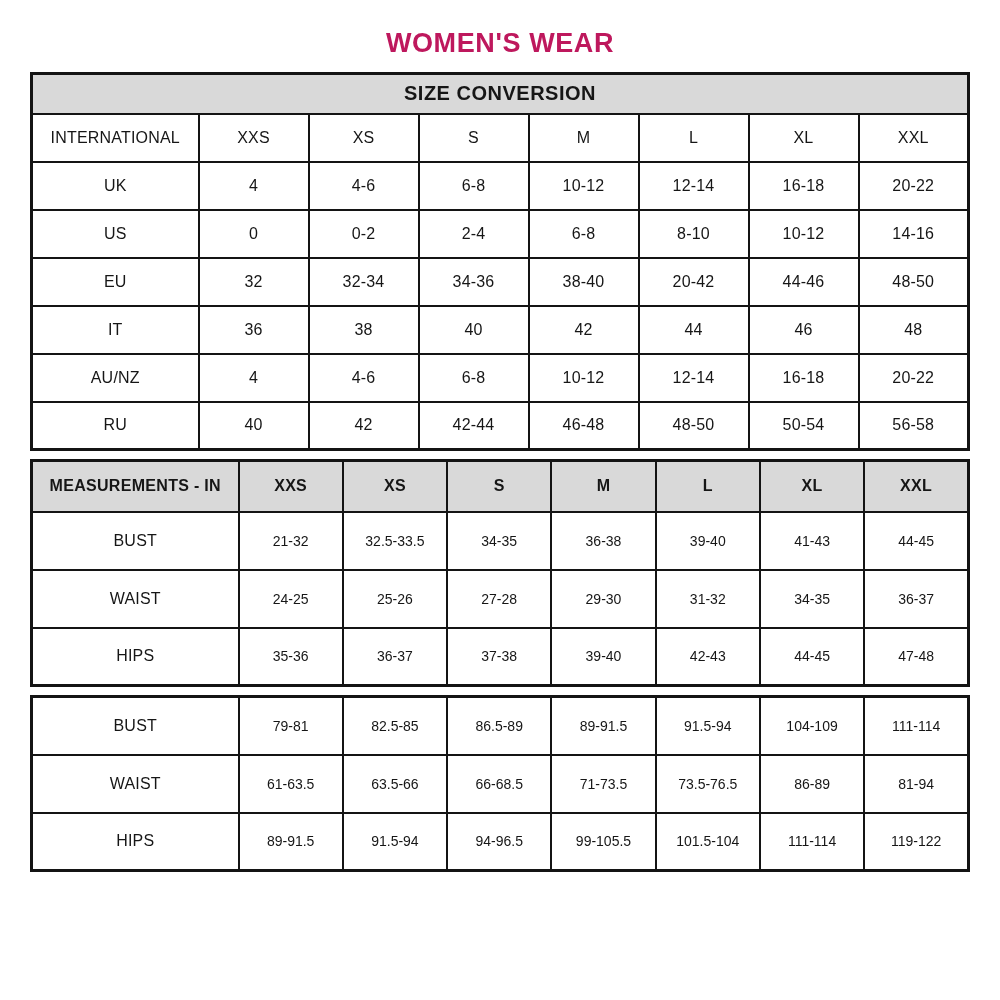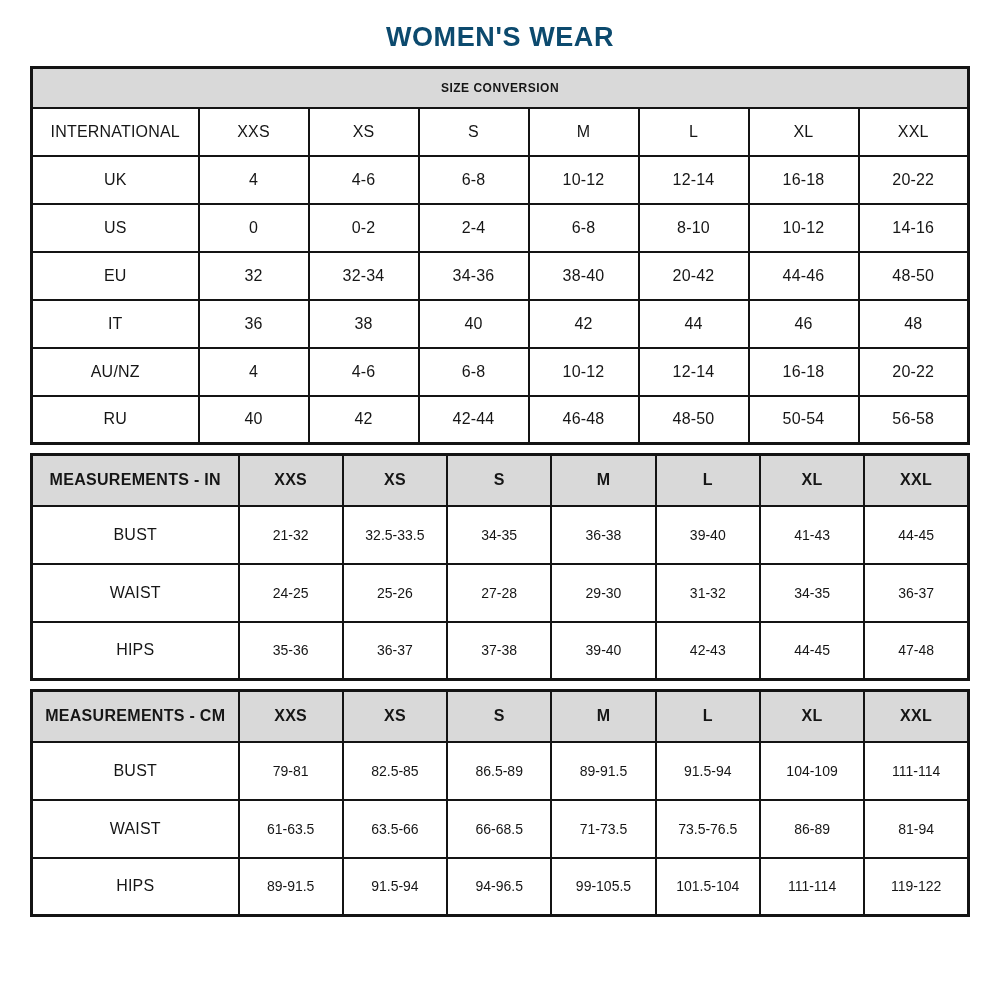--- a/index.html
+++ b/index.html
@@ -7,26 +7,26 @@
   body {
     width: 1000px;
     height: 1000px;
     background: #ffffff;
     font-family: "Liberation Sans", sans-serif;
     color: #161616;
   }
   .page { width: 1000px; height: 1000px; background: #ffffff; overflow: hidden; }
   .title {
     margin: 0;
-    padding: 22px 0 13px;
+    padding: 28px 0 13px;
     text-align: center;
     font-size: 27px;
     font-weight: 700;
     letter-spacing: 0.6px;
-    color: #0c4a6e;
+    color: #be185d;
   }
   table {
     width: 940px;
     margin: 0 auto;
     border-collapse: collapse;
     table-layout: fixed;
     border: 3px solid #141414;
     text-align: center;
   }
   .tbl-gap { height: 8px; }
@@ -34,21 +34,21 @@
     border: 2px solid #141414;
     vertical-align: middle;
     padding: 0 2px;
     overflow: hidden;
     white-space: nowrap;
   }
   .gray { background: #d9d9d9; font-weight: 700; }
   
   .t1 .c0 { width: 167px; }
   .t1 td { height: 48px; font-size: 16px; letter-spacing: 0.2px; }
-  .t1 .hdr { height: 40px; font-size: 12px; letter-spacing: 0.5px; }
+  .t1 .hdr { height: 40px; font-size: 20px; letter-spacing: 0.5px; }
   
   .t2 .c0 { width: 207px; }
   .t2 td { height: 58px; font-size: 14px; }
   .t2 .szhdr { height: 51px; font-size: 16px; letter-spacing: 0.3px; }
   .t2 .lb { font-size: 16px; letter-spacing: 0.2px; }
 </style>
 </head>
 <body>
 
 <div class="page">
@@ -190,30 +190,20 @@
 
   <div class="tbl-gap"></div>
 
   <table class="t2">
     <colgroup>
         <col class="c0">
         <col span="7">
       </colgroup>
     <tbody>
       <tr>
-        <td class="gray szhdr">MEASUREMENTS - CM</td>
-        <td class="gray szhdr">XXS</td>
-        <td class="gray szhdr">XS</td>
-        <td class="gray szhdr">S</td>
-        <td class="gray szhdr">M</td>
-        <td class="gray szhdr">L</td>
-        <td class="gray szhdr">XL</td>
-        <td class="gray szhdr">XXL</td>
-      </tr>
-      <tr>
         <td class="lb">BUST</td>
         <td>79-81</td>
         <td>82.5-85</td>
         <td>86.5-89</td>
         <td>89-91.5</td>
         <td>91.5-94</td>
         <td>104-109</td>
         <td>111-114</td>
       </tr>
       <tr>

